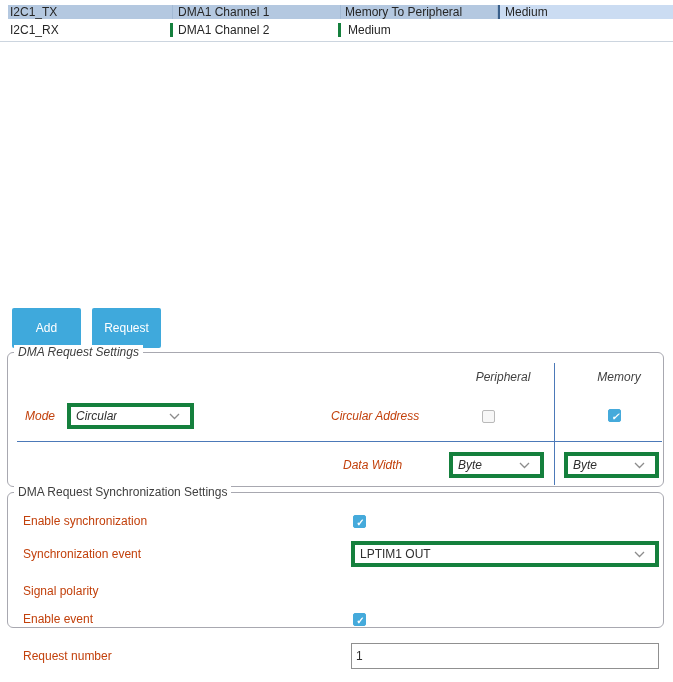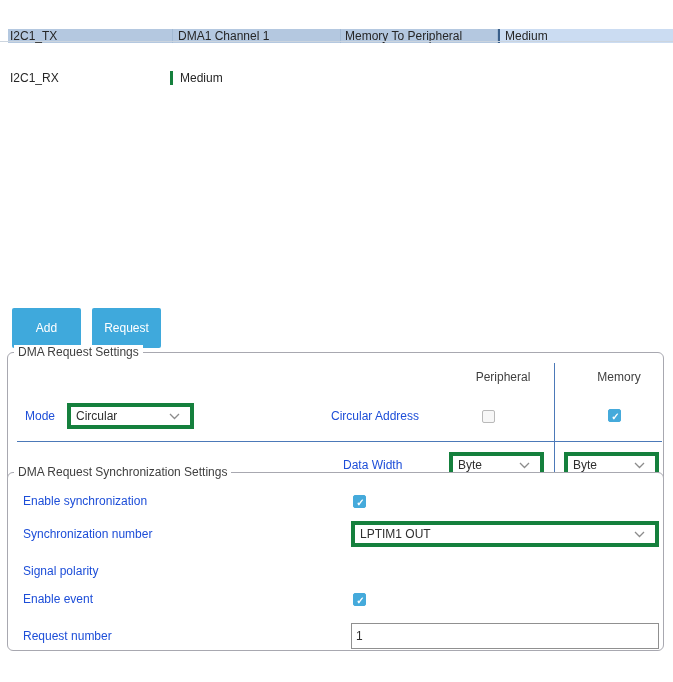--- a/index.html
+++ b/index.html
@@ -3,21 +3,21 @@
 <meta charset="utf-8">
 <style>
   html,body{margin:0;padding:0;background:#fff;}
   .stage{
     position:relative;width:673px;height:682px;background:#fff;overflow:hidden;
     font-family:"Liberation Sans",sans-serif;font-size:12px;color:#3c3c3c;
   }
 
   
   .dma-table{position:absolute;left:8px;top:3px;width:665px;}
-  .trow{display:flex;height:18px;align-items:center;margin-top:24px;}
+  .trow{display:flex;height:18px;align-items:center;}
   .trow.r2{height:17px;}
   .tcell{box-sizing:border-box;overflow:hidden;white-space:nowrap;color:#262626;}
   .c1{width:165px;padding-left:2px;}
   .c2{width:168px;padding-left:5px;}
   .c3{width:157px;padding-left:4px;}
   .c4{flex:1;padding-left:5px;}
   .trow.selected .c1,.trow.selected .c2,.trow.selected .c3{background:#b4c8e0;border-right:1px solid #a3bad4;}
   .trow.selected .c4{background:#cbdcf2;border-left:2px solid #3a5f8a;}
   .trow.r2 .c1,.trow.r2 .c2,.trow.r2 .c3{border-right:3px solid #15803d;}
   .trow.r2 .c4{border-left:2px solid transparent;}
@@ -26,25 +26,25 @@
   
   .btn{position:absolute;top:308px;width:69px;height:40px;background:#3fa9dc;color:#fff;
        border:none;border-radius:2px;display:flex;align-items:center;justify-content:center;
        font-family:"Liberation Sans",sans-serif;font-size:12px;cursor:pointer;}
   .btn-add{left:12px;}
   .btn-delete{left:92px;}
 
   
   .group{position:absolute;left:7px;width:657px;border:1px solid #a8a8b0;border-radius:6px;
          background:#fff;box-sizing:border-box;}
-  .group1{top:352px;height:135px;}
-  .group2{top:472px;height:179px;}
+  .group1{top:352px;height:135px;font-style:italic;}
+  .group2{top:492px;height:136px;}
   .group-title{position:absolute;top:-8px;left:6px;background:#fff;padding:0 4px;line-height:15px;color:#3f3f3f;}
 
-  .lbl{position:absolute;line-height:14px;color:#1d4ed8;white-space:nowrap;}
+  .lbl{position:absolute;line-height:14px;color:#c2410c;white-space:nowrap;}
 
   
   .vline{position:absolute;left:546px;top:10px;bottom:1px;width:1px;background:#4c79b8;}
   .hline{position:absolute;left:9px;right:1px;top:88px;height:1px;background:#4c79b8;}
 
   
   .select{position:absolute;box-sizing:border-box;height:26px;border:4px solid #15803d;background:#fff;
           display:flex;align-items:center;justify-content:space-between;padding:0 10px 0 5px;cursor:pointer;}
   .select .val{overflow:hidden;white-space:nowrap;color:#2e2e2e;}
   .select svg{flex:0 0 auto;margin-left:6px;}
@@ -69,20 +69,21 @@
 
   <div class="dma-table">
     <div class="trow selected">
       <div class="tcell c1">I2C1_TX</div>
       <div class="tcell c2">DMA1 Channel 1</div>
       <div class="tcell c3">Memory To Peripheral</div>
       <div class="tcell c4">Medium</div>
     </div>
     <div class="trow r2">
       <div class="tcell c1">I2C1_RX</div>
+      <div class="tcell c2">DMA1 Channel 2</div>
       <div class="tcell c4">Medium</div>
     </div>
     <div class="table-bottom-line"></div>
   </div>
 
   <button class="btn btn-add">Add</button>
   <button class="btn btn-delete">Request</button>
 
   <div class="group group1">
     <span class="group-title">DMA Request Settings</span>
@@ -119,21 +120,21 @@
         </svg>
     </div>
   </div>
 
   <div class="group group2">
     <span class="group-title">DMA Request Synchronization Settings</span>
 
     <span class="lbl" style="left:15px;top:21px;">Enable synchronization</span>
     <div class="checkbox checked" style="left:345px;top:22px;"></div>
 
-    <span class="lbl" style="left:15px;top:54px;">Synchronization number</span>
+    <span class="lbl" style="left:15px;top:54px;">Synchronization event</span>
     <div class="select" style="left:343px;top:48px;width:308px;">
       <span class="val">LPTIM1 OUT</span>
       <svg width="11" height="7" viewBox="0 0 11 7">
           <polyline points="1,1 5.5,5.5 10,1" fill="none" stroke="#8c8c8c" stroke-width="1.3"></polyline>
         </svg>
     </div>
 
     <span class="lbl" style="left:15px;top:91px;">Signal polarity</span>
 
     <span class="lbl" style="left:15px;top:119px;">Enable event</span>

